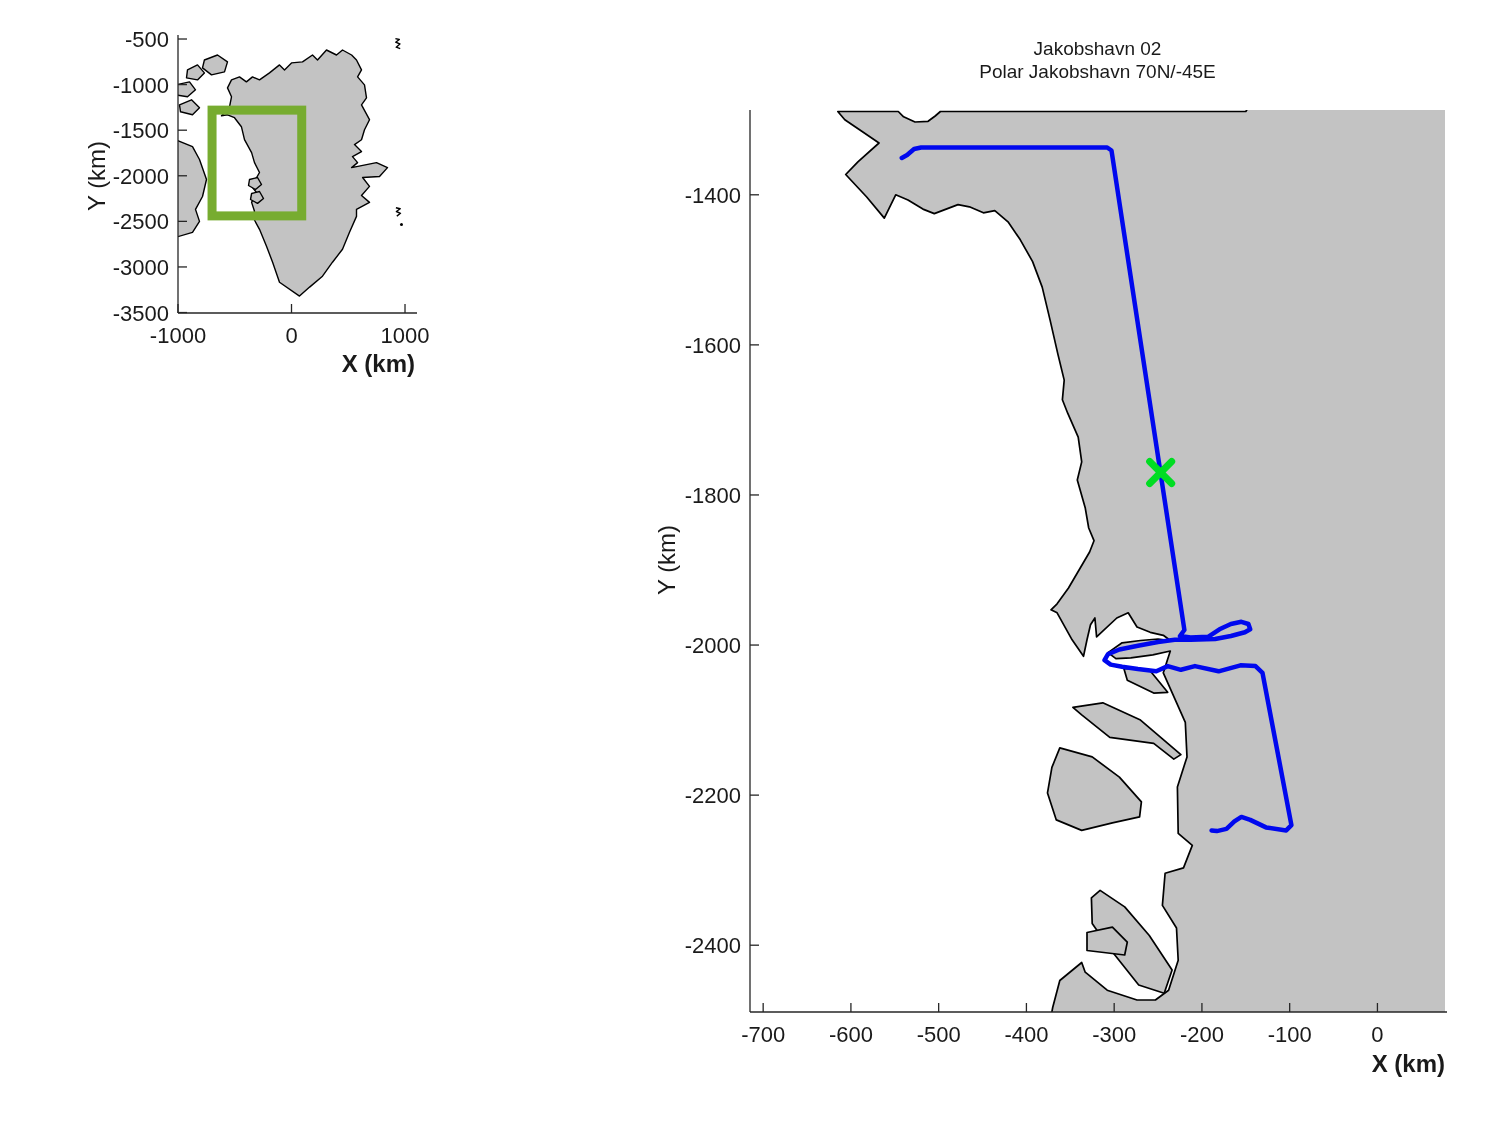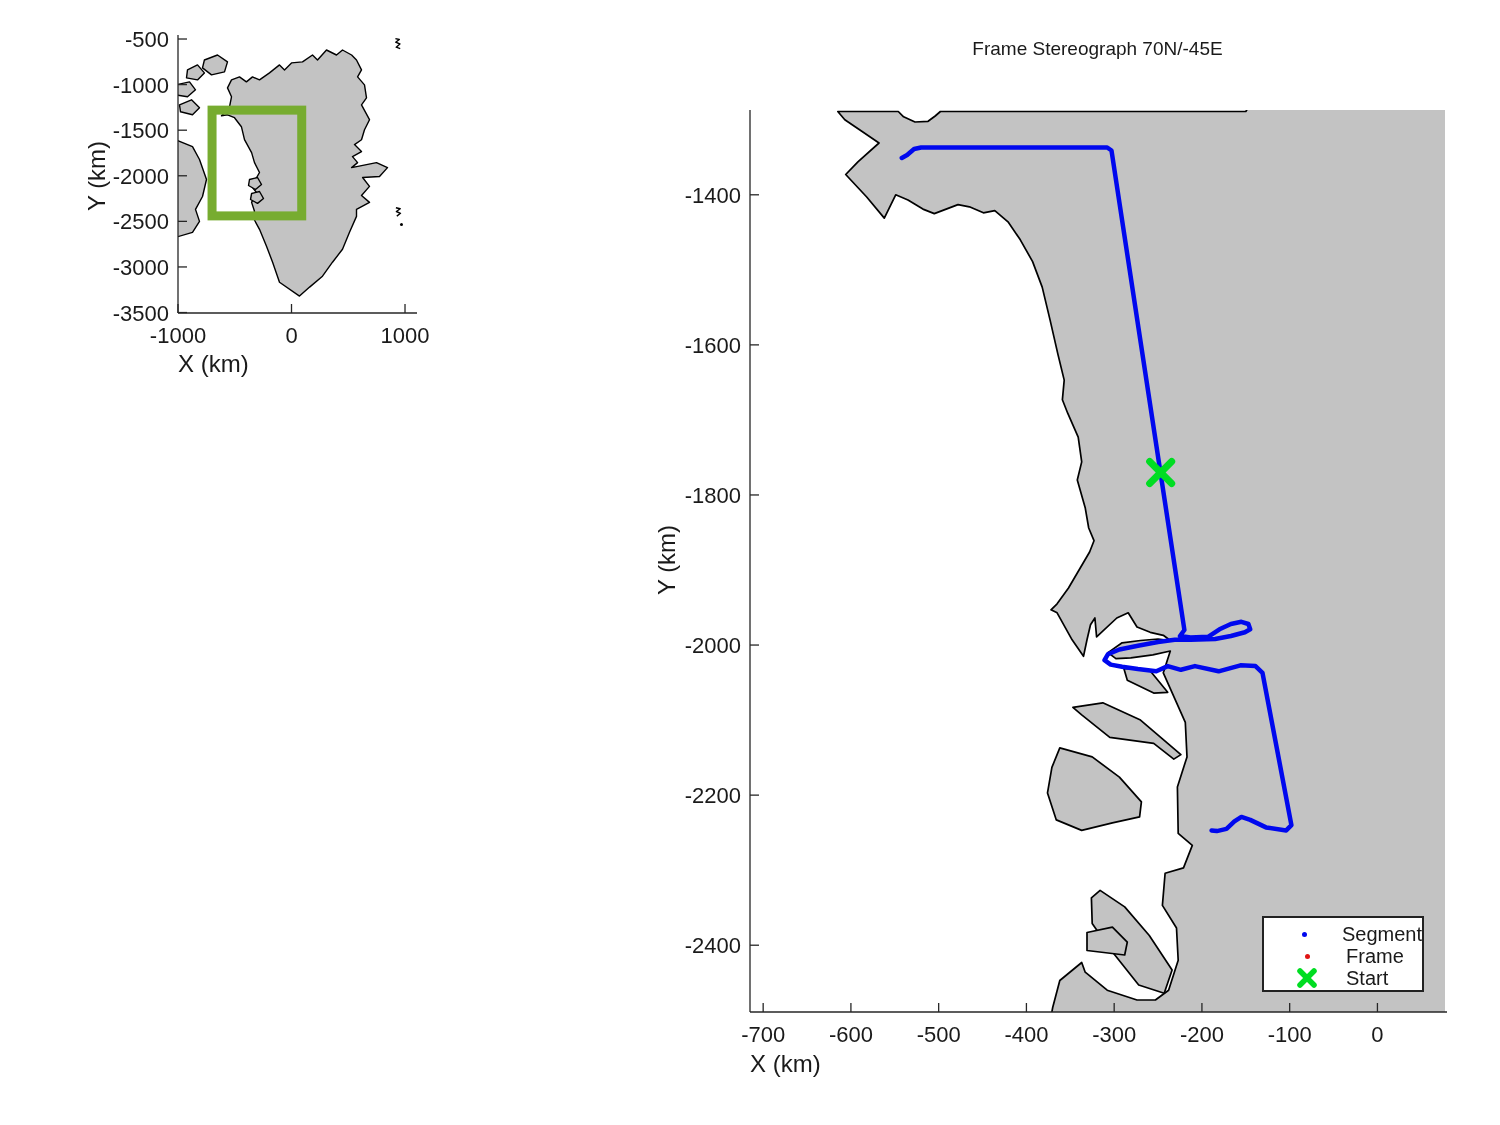--- a/index.html
+++ b/index.html
@@ -4,21 +4,21 @@
 <style>
   html,body{margin:0;padding:0;background:#ffffff;}
   body{width:1500px;height:1125px;position:relative;overflow:hidden;
        font-family:"Liberation Sans",sans-serif;color:#1a1a1a;}
   #stage{position:absolute;left:0;top:0;width:1500px;height:1125px;}
   svg{position:absolute;left:0;top:0;}
   svg text{font-family:"Liberation Sans",sans-serif;fill:#1a1a1a;}
   .overlay{position:absolute;}
   .title-block{left:750px;top:37px;width:695px;text-align:center;
                font-size:19px;line-height:23px;white-space:nowrap;}
-  .xlabel{font-size:24px;text-align:left;white-space:nowrap;}
+  .xlabel{font-size:24px;text-align:right;white-space:nowrap;font-weight:bold;}
   .ylabel{font-size:24px;white-space:nowrap;transform:rotate(-90deg);
           transform-origin:center;width:90px;height:28px;text-align:center;line-height:28px;}
   .main-xlabel{left:750px;top:1050px;width:695px;}
   .inset-xlabel{left:178px;top:350px;width:237px;}
   .main-ylabel{left:622px;top:546px;}
   .inset-ylabel{left:52px;top:162px;}
   .legend{left:1262px;top:916px;width:162px;height:76px;background:#ffffff;
           border:2px solid #222222;box-sizing:border-box;padding-top:5px;}
   .legend-row{height:22px;display:flex;align-items:center;padding-left:18px;}
   .legend-marker{width:50px;display:flex;justify-content:center;align-items:center;}
@@ -126,47 +126,23 @@
           <text x="741" y="352.8801996672213" text-anchor="end">-1600</text>
           <text x="741" y="502.96339434276206" text-anchor="end">-1800</text>
           <text x="741" y="653.0465890183028" text-anchor="end">-2000</text>
           <text x="741" y="803.1297836938436" text-anchor="end">-2200</text>
           <text x="741" y="953.2129783693844" text-anchor="end">-2400</text>
         </g>
       </g>
   </svg>
 
   <div class="overlay title-block">
-    <div>Frame Stereograph 70N/-45E</div>
+    <div>Jakobshavn 02</div>
+    <div>Polar Jakobshavn 70N/-45E</div>
   </div>
 
   <div class="overlay xlabel main-xlabel">X (km)</div>
   <div class="overlay ylabel main-ylabel">Y (km)</div>
   <div class="overlay xlabel inset-xlabel">X (km)</div>
   <div class="overlay ylabel inset-ylabel">Y (km)</div>
 
-  <div class="overlay legend">
-    <div class="legend-row">
-      <span class="legend-marker">
-        <span class="dot" style="background:#0008ee"></span>
-      </span>
-      <span class="legend-label">Segment</span>
-    </div>
-    <div class="legend-row">
-      <span class="legend-marker">
-        <span class="dot" style="background:#e01414"></span>
-      </span>
-      <span class="legend-label">Frame</span>
-    </div>
-    <div class="legend-row">
-      <span class="legend-marker">
-        <svg width="20" height="20" style="position:static">
-          <g id="legend-cross">
-              <line x1="3" y1="3" x2="17" y2="17" stroke="#00dd22" stroke-width="5.5" stroke-linecap="round"></line>
-              <line x1="3" y1="17" x2="17" y2="3" stroke="#00dd22" stroke-width="5.5" stroke-linecap="round"></line>
-            </g>
-        </svg>
-      </span>
-      <span class="legend-label">Start</span>
-    </div>
-  </div>
 
 </div>
 
 </body></html>

